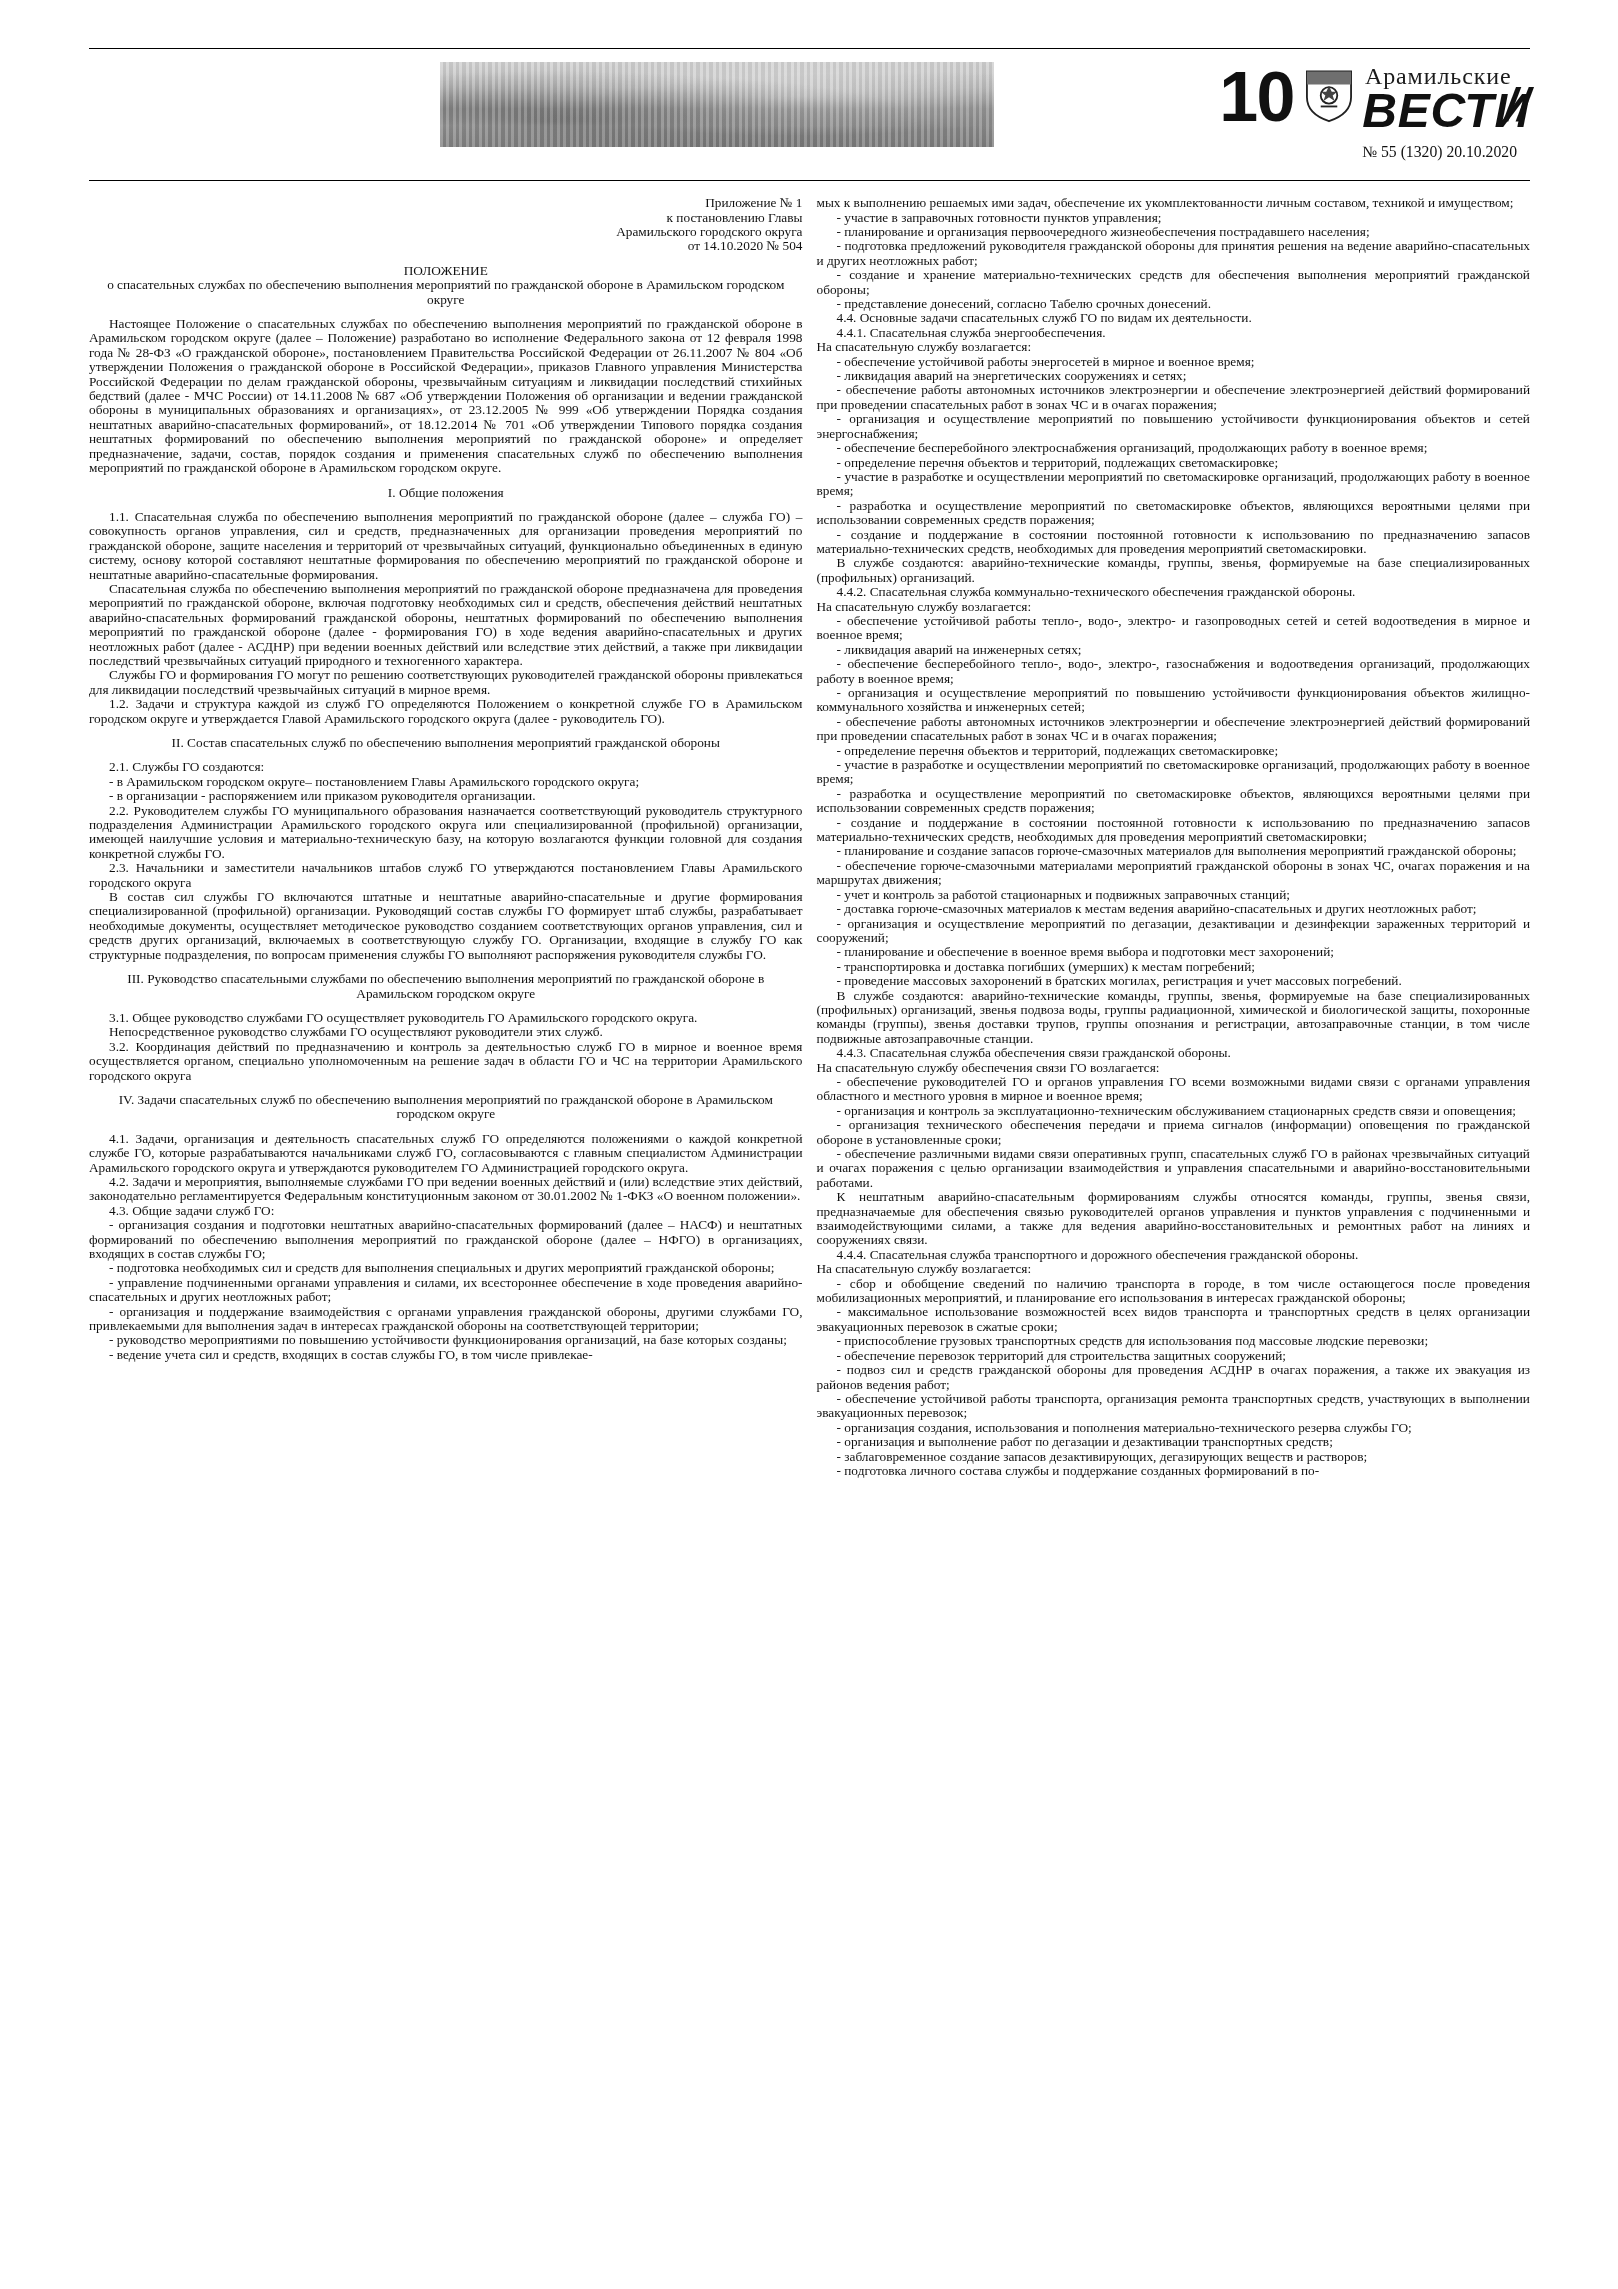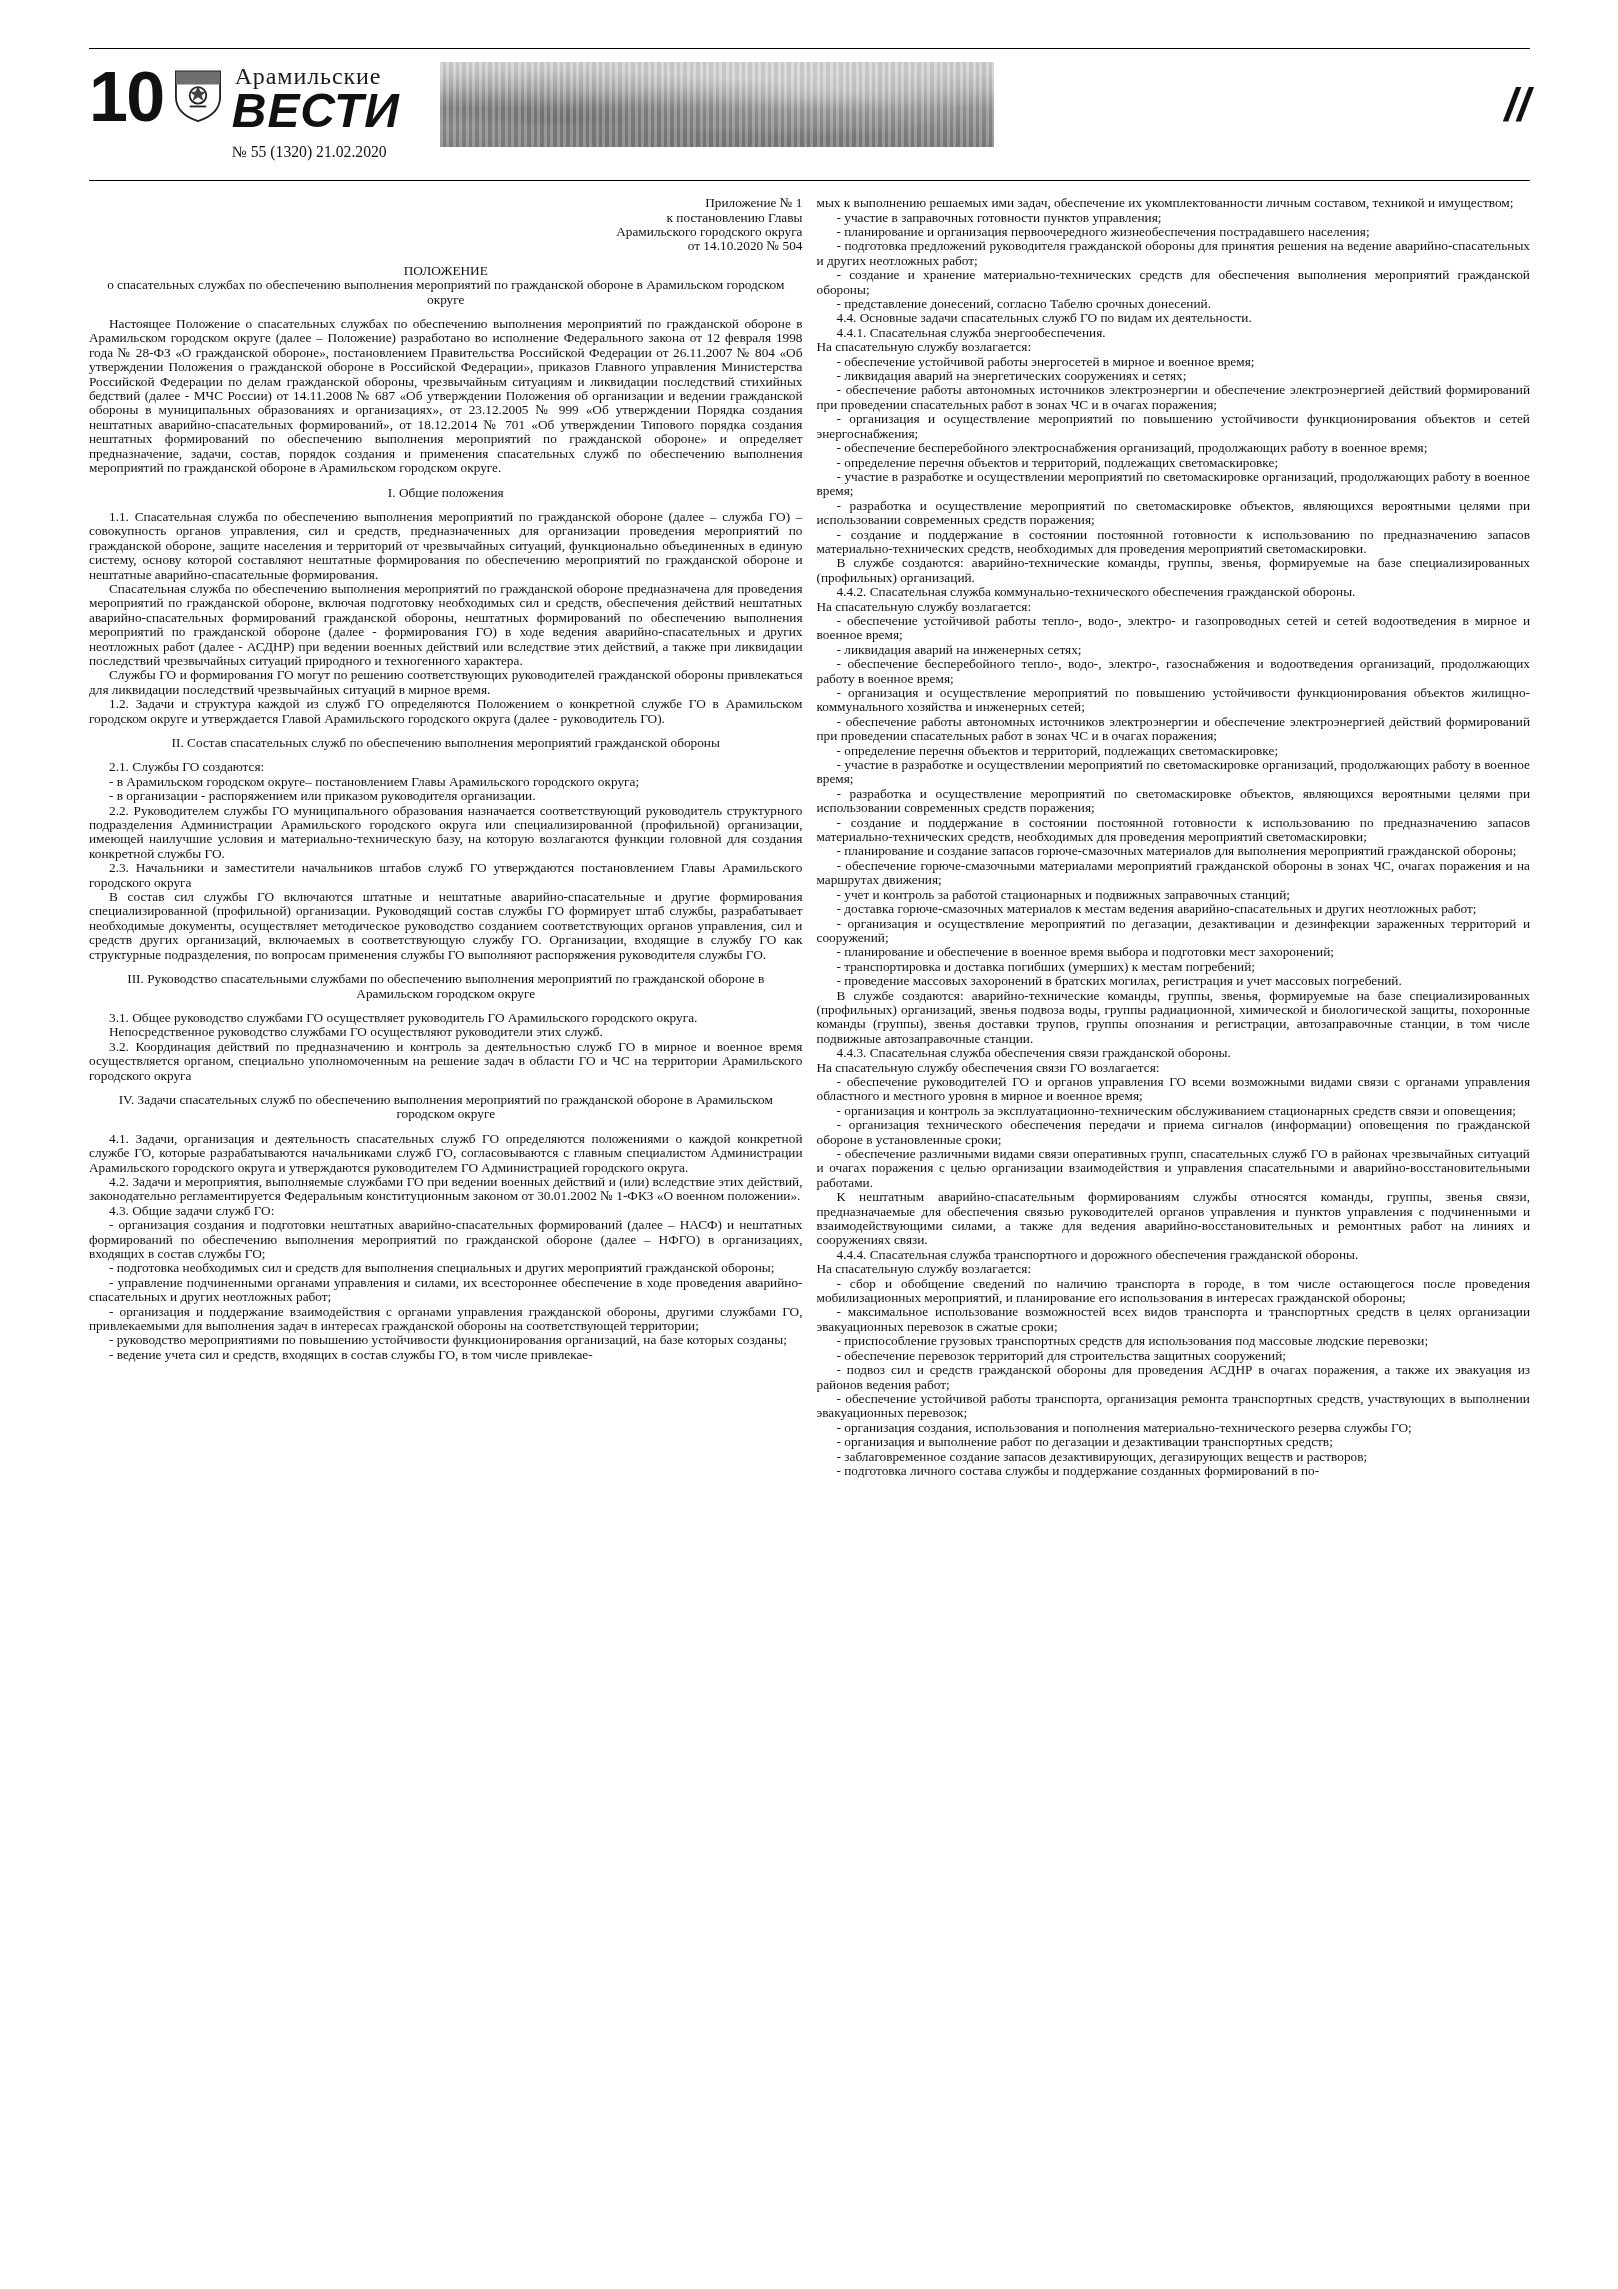--- a/index.html
+++ b/index.html
@@ -18,20 +18,21 @@
   .rule-top{
     border-top:0.9px solid #000;
     margin:0 0 13px 0;
   }
   
   .masthead{
     display:flex;
     align-items:flex-start;
     position:relative;
     height:111px;
+    justify-content:flex-end;
   }
   .page-number{
     font-family:"Liberation Sans", sans-serif;
     font-weight:bold;
     font-size:70px;
     line-height:70px;
     letter-spacing:-1.8px;
     margin-right:9.2px;
     color:#111;
   }
@@ -151,21 +152,21 @@
         <path d="M4 6 H52 V20 H4 Z" fill="#6f6f6f"></path>
         <circle cx="28" cy="32" r="9" fill="none" stroke="#222" stroke-width="2"></circle>
         <path d="M19 44 H37" stroke="#222" stroke-width="2"></path>
         <path d="M28 22 L31 28 L37 28 L32 32 L34 38 L28 34 L22 38 L24 32 L19 28 L25 28 Z" fill="#444"></path>
       </svg>
     </div>
 
     <div class="title-block">
       <div class="title-small">Арамильские</div>
       <div class="title-big">ВЕСТИ</div>
-      <div class="issue-line">№ 55 (1320) 21.02.2020</div>
+      <div class="issue-line">№ 55 (1320) 20.10.2020</div>
     </div>
 
     <div class="photo-strip"></div>
 
     <div class="slashes">//</div>
   </div>
 
   <div class="rule-under-head"></div>
 
   <div class="columns">

